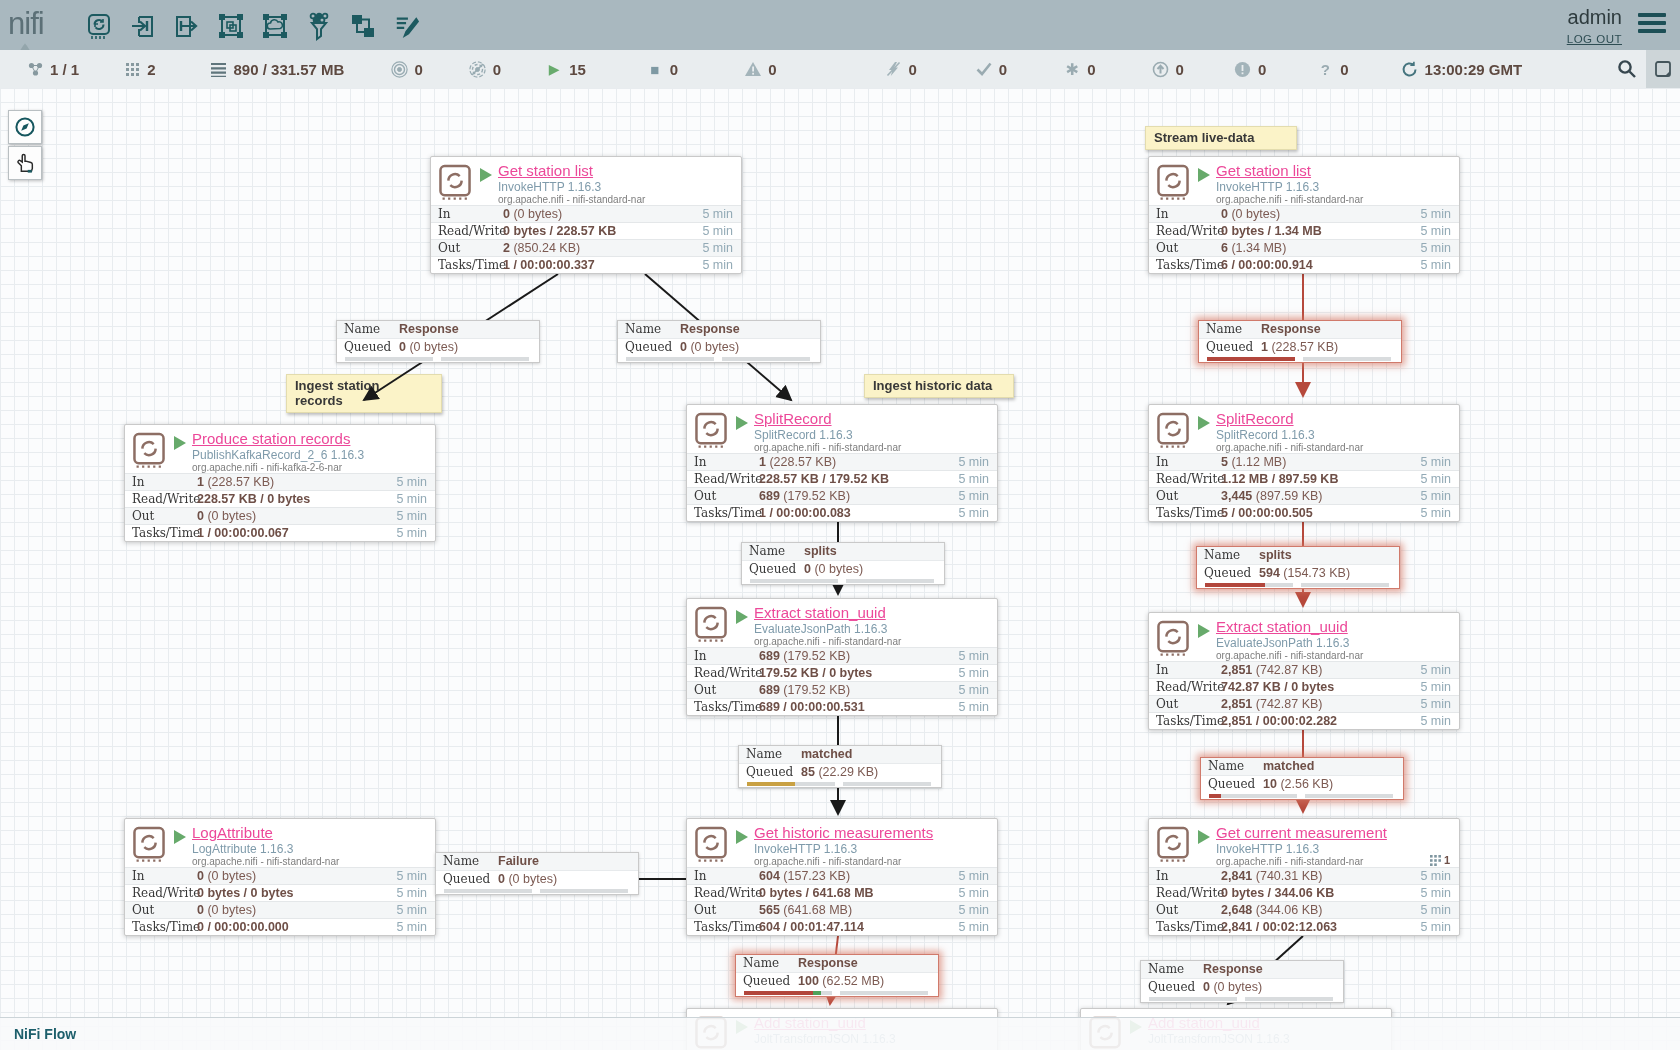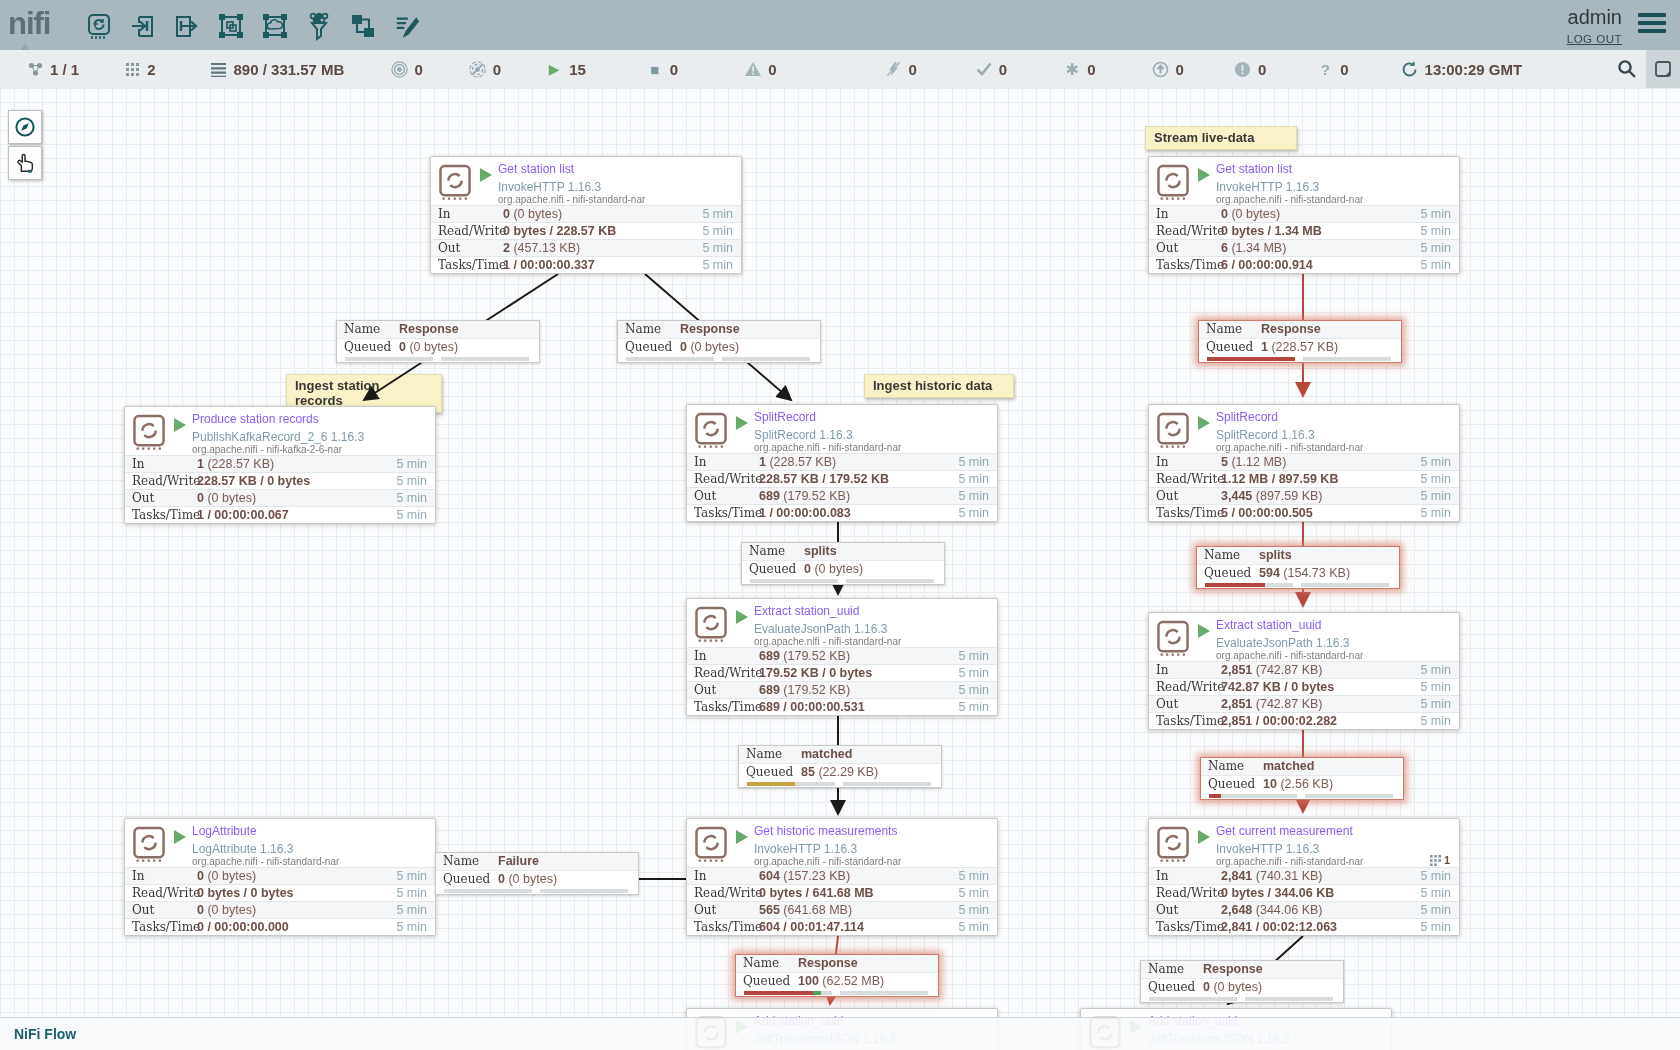--- a/index.html
+++ b/index.html
@@ -1,19 +1,19 @@
 <!DOCTYPE html>
 <html><head>
 <meta charset="utf-8">
 <style>
   html,body{margin:0;padding:0;width:1680px;height:1050px;overflow:hidden;
     font-family:"Liberation Sans",sans-serif;background:#fbfcfd;position:relative;}
   
   .hdr{position:absolute;left:0;top:0;width:1680px;height:50px;background:#a9b8bf;z-index:20;}
-  .logo{position:absolute;left:8px;top:6px;font-weight:bold;font-size:31px;letter-spacing:-1px;color:#5c7077;}
+  .logo{position:absolute;left:8px;top:6px;font-weight:normal;font-size:31px;letter-spacing:-1px;color:#5c7077;}
   .logo .fi{color:#eef3f4;}
   .logo svg{vertical-align:-6px;margin-left:2px;}
   .tbar{position:absolute;left:86px;top:8px;display:flex;gap:18px;align-items:center;height:36px;}
   .tbtn{width:26px;height:30px;display:flex;align-items:center;justify-content:center;cursor:pointer;}
   .hdr-right{position:absolute;right:58px;top:6px;text-align:right;}
   .admin{font-size:20px;color:#2e3b3e;}
   .logout{font-size:11.5px;color:#2e4d53;text-decoration:underline;letter-spacing:.5px;margin-top:4px;display:inline-block;}
   .burger{position:absolute;right:14px;top:13px;width:28px;cursor:pointer;}
   .burger i{display:block;height:4px;background:#1d4f56;margin-bottom:4px;border-radius:1px;}
   
@@ -34,21 +34,21 @@
   
   .ylabel{position:absolute;background:#fbf3c8;border:1px solid #e3dcae;box-shadow:1px 2px 3px rgba(0,0,0,.25);
     font-size:13px;font-weight:bold;color:#383838;padding:3px 20px 4px 8px;z-index:2;}
   
   .proc{position:absolute;width:310px;background:#fff;border:1px solid #c9c9c9;border-radius:2px;
     box-shadow:0 1px 5px rgba(0,0,0,.22);z-index:4;cursor:pointer;}
   .phead{position:relative;height:48px;}
   .stamp{position:absolute;left:7px;top:7px;}
   .play{position:absolute;left:49px;top:11px;width:0;height:0;border-left:12px solid #67aa6b;
     border-top:7px solid transparent;border-bottom:7px solid transparent;}
-  .ptitle{position:absolute;left:67px;top:5px;font-size:12px;color:#8b5cf6;white-space:nowrap;}
+  .ptitle{position:absolute;left:67px;top:5px;font-size:15px;color:#ec4899;white-space:nowrap;text-decoration:underline;}
   .ptype{position:absolute;left:67px;top:23px;font-size:12px;color:#7f9bab;white-space:nowrap;}
   .pbundle{position:absolute;left:67px;top:37px;font-size:10px;color:#7d7d7d;white-space:nowrap;}
   .pbadge{position:absolute;right:9px;top:35px;font-size:11px;color:#6e4f47;font-weight:bold;display:flex;gap:3px;align-items:center;}
   .prow{position:relative;height:16px;line-height:16px;border-top:1px solid #e4e7e9;font-size:12.5px;}
   .prow.g{background:#f4f6f7;}
   .pl{position:absolute;left:7px;color:#383838;font-family:"DejaVu Serif",serif;font-size:12px;}
   .pv{position:absolute;left:72px;color:#7c5a52;white-space:nowrap;}
   .pv b{color:#6e4f47;}
   .pm{position:absolute;right:8px;color:#93aab6;}
   .ghost .phead{opacity:1;}
@@ -377,21 +377,21 @@
       <span class="pv"><b>0</b> <span>(0 bytes)</span></span>
       <span class="pm">5 min</span>
     </div>
   <div class="prow">
       <span class="pl">Read/Write</span>
       <span class="pv"><b>0 bytes / 228.57 KB</b></span>
       <span class="pm">5 min</span>
     </div>
   <div class="prow g">
       <span class="pl">Out</span>
-      <span class="pv"><b>2</b> <span>(457.13 KB)</span></span>
+      <span class="pv"><b>2</b> <span>(850.24 KB)</span></span>
       <span class="pm">5 min</span>
     </div>
   <div class="prow">
       <span class="pl">Tasks/Time</span>
       <span class="pv"><b>1 / 00:00:00.337</b></span>
       <span class="pm">5 min</span>
     </div>
 </div>
 
 <div class="proc" style="left:1148px;top:156px">
@@ -424,21 +424,21 @@
       <span class="pv"><b>6</b> <span>(1.34 MB)</span></span>
       <span class="pm">5 min</span>
     </div>
   <div class="prow">
       <span class="pl">Tasks/Time</span>
       <span class="pv"><b>6 / 00:00:00.914</b></span>
       <span class="pm">5 min</span>
     </div>
 </div>
 
-<div class="proc" style="left:124px;top:406px">
+<div class="proc" style="left:124px;top:424px">
   <div class="phead">
       <span class="stamp">
         <svg width="34" height="36" viewBox="0 0 24 26" fill="none" stroke="#8d6e64" stroke-width="1.8">
           <rect x="1.5" y="1.5" width="21" height="21" rx="3"></rect>
           <path d="M7.2 12 a4.8 4.8 0 0 1 8.2-3.3"></path>
           <path d="M16.8 12 a4.8 4.8 0 0 1 -8.2 3.3"></path>
           <path d="M3 25 h18" stroke-dasharray="1.6 2.4" stroke-width="1.6"></path>
         </svg>
       </span>
       <span class="play"></span>

